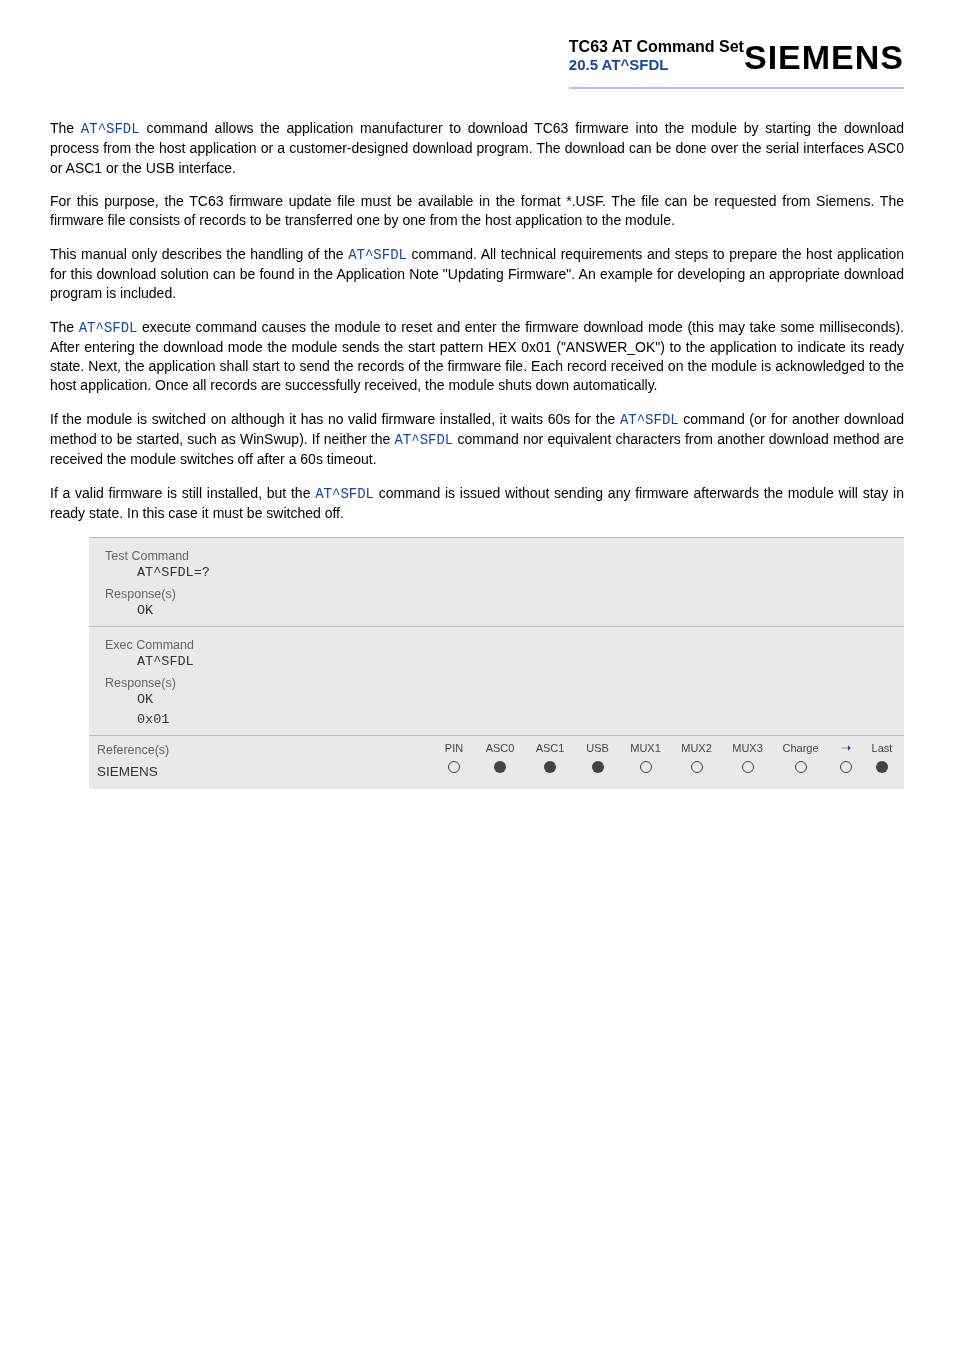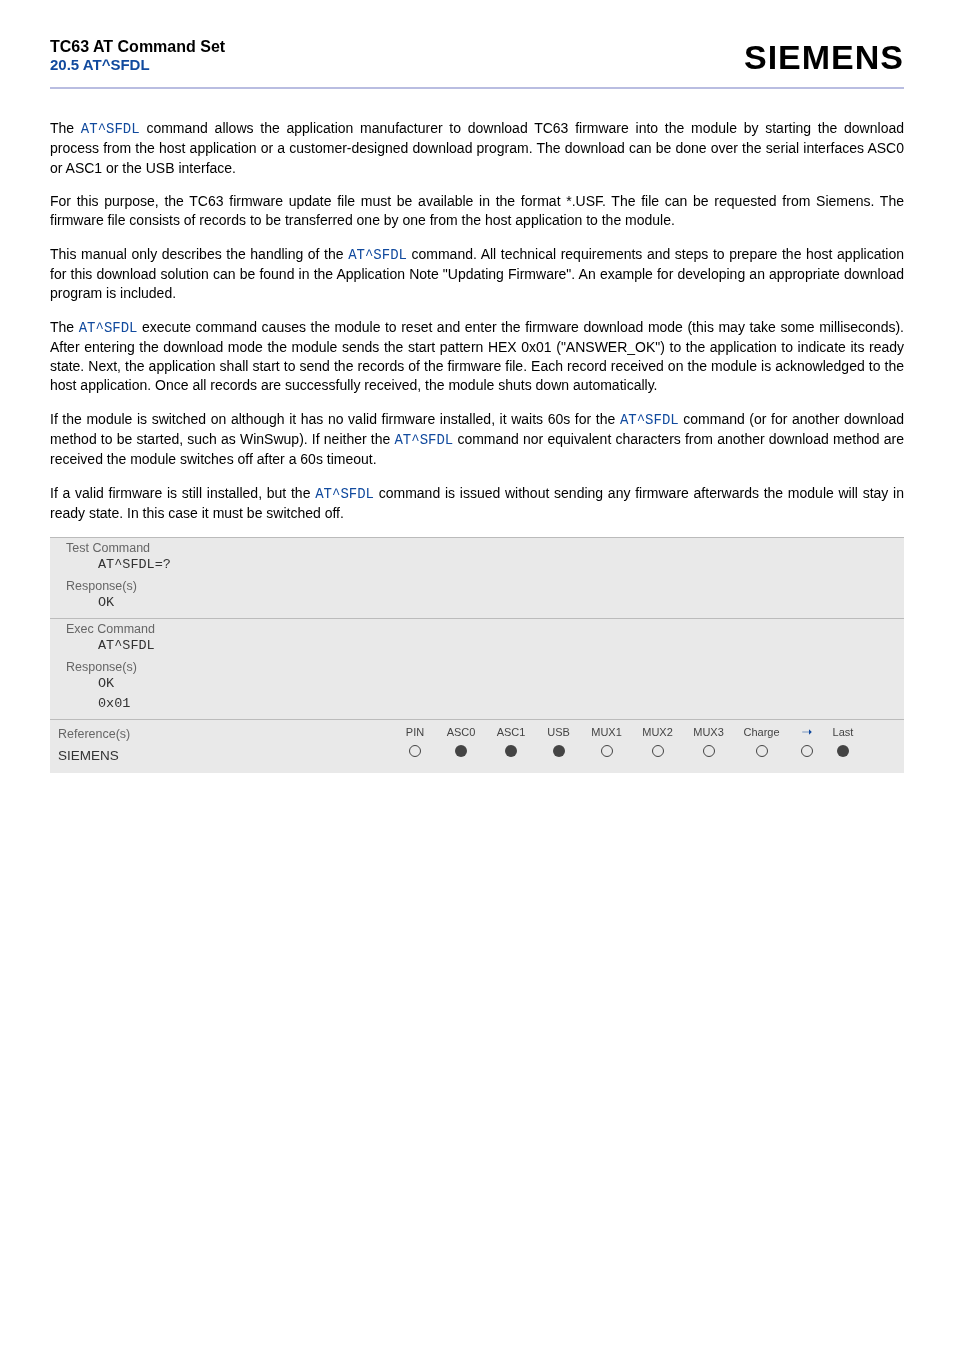--- a/index.html
+++ b/index.html
@@ -10,20 +10,21 @@
     color: #000;
   }
   .page {
     width: 954px;
     min-height: 1351px;
     box-sizing: border-box;
     padding: 38px 50px 25px 50px;
     position: relative;
     display: flex;
     flex-direction: column;
+    align-items: flex-end;
   }
   .header {
     display: flex;
     justify-content: space-between;
     align-items: flex-start;
     padding-bottom: 10px;
     border-bottom: 2px solid #b9bde1;
     margin-bottom: 30px;
   }
   .header-left {
@@ -68,21 +69,21 @@
     font-style: italic;
     font-size: 16px;
     margin: 10px 0 8px 0;
   }
   .syntax-table {
     background: #e9e9e9;
     font-size: 13.5px;
   }
   .syntax-table .row {
     border-top: 1px solid #bbb;
-    padding: 0 8px 4px 8px;
+    padding: 8px 8px 4px 8px;
   }
   .syntax-table .row:first-child {
     border-top: 1px solid #bbb;
   }
   .syntax-table .label {
     color: #666;
     font-size: 12.5px;
     padding: 3px 8px 1px 8px;
   }
   .syntax-table .mono {

